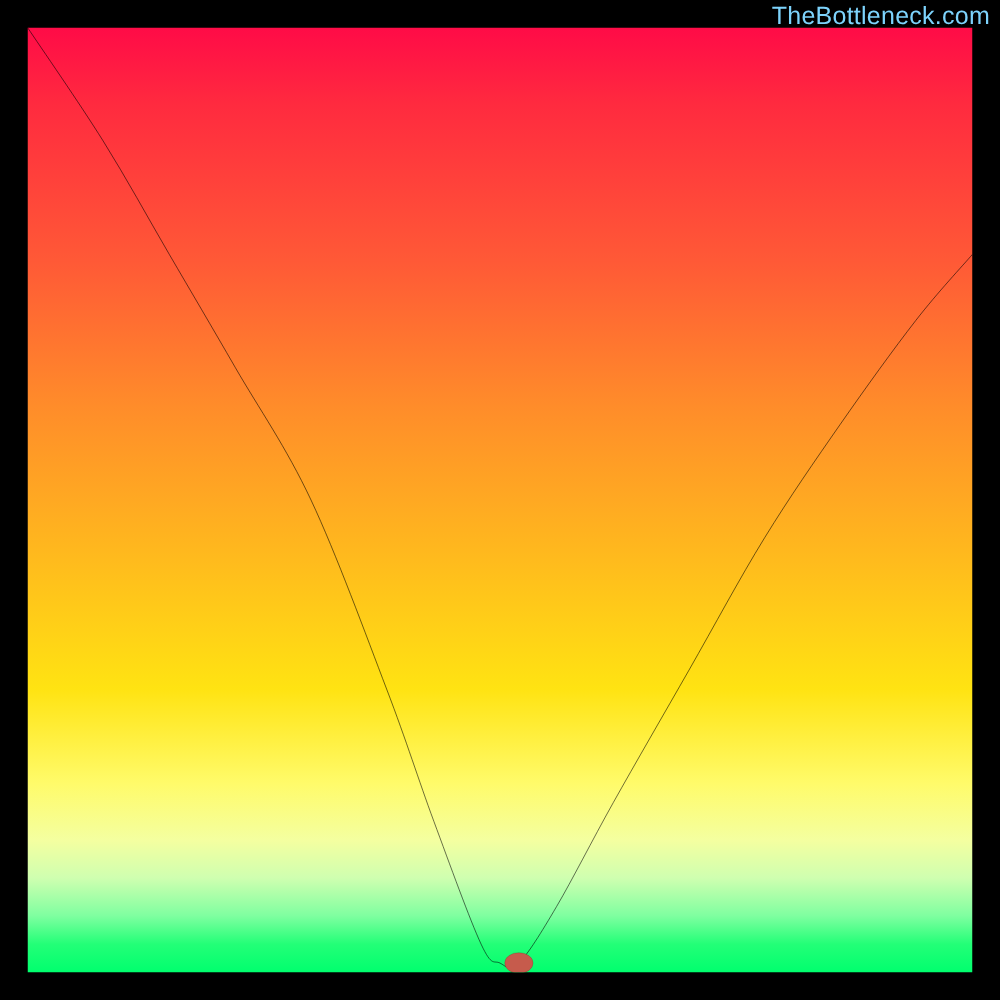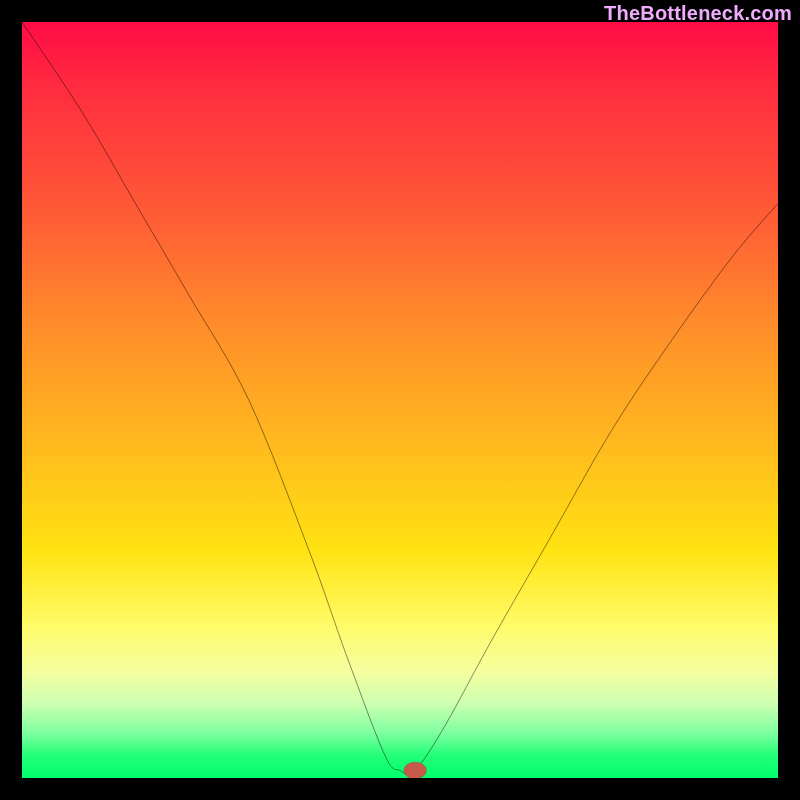--- a/index.html
+++ b/index.html
@@ -13,23 +13,23 @@
   .frame {
     position: relative;
     width: 800px;
     height: 800px;
     background: #000;
   }
   .watermark {
     position: absolute;
     top: 2px;
     right: 8px;
-    color: #f0abfc;
+    color: #7dd3fc;
     font-size: 20px;
-    font-weight: 700;
+    font-weight: 400;
     letter-spacing: 0.2px;
     z-index: 20;
   }
   .plot {
     position: absolute;
     left: 22px;
     top: 22px;
     width: 756px;   
     height: 756px;
     overflow: hidden;

